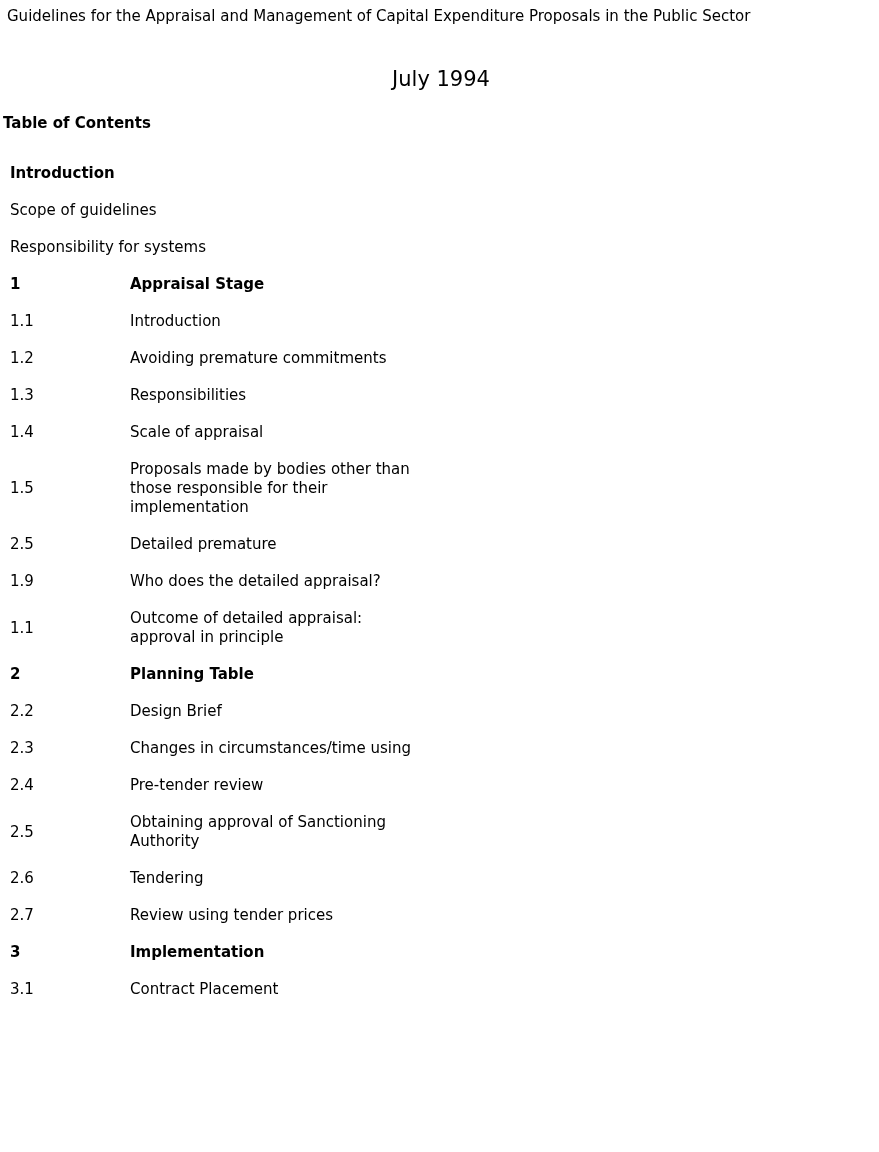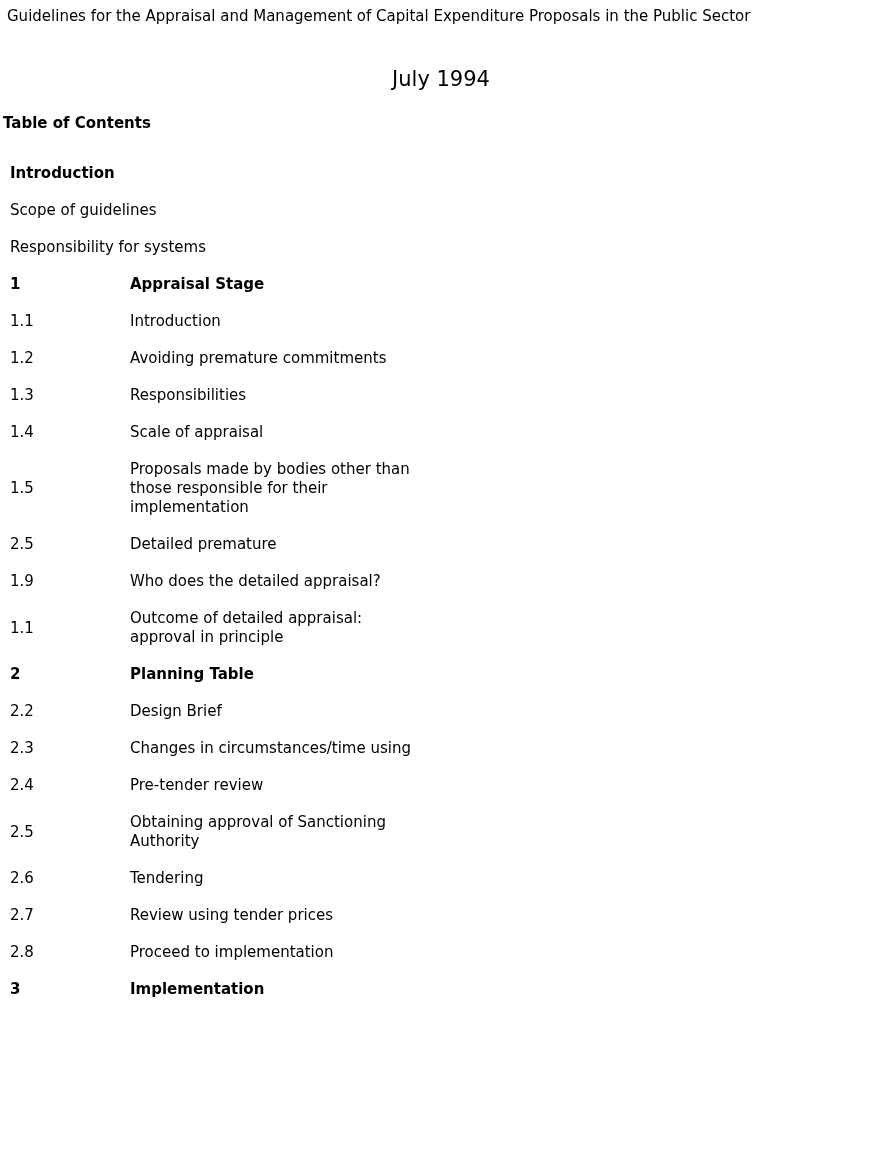--- a/index.html
+++ b/index.html
@@ -140,23 +140,23 @@
 Authority</td>
         </tr>
         <tr>
           <td class="num">2.6</td>
           <td class="title-cell">Tendering</td>
         </tr>
         <tr>
           <td class="num">2.7</td>
           <td class="title-cell">Review using tender prices</td>
         </tr>
-        <tr>
-          <td class="num">2.8</td>
-          <td class="title-cell">Proceed to implementation</td>
-        </tr>
         <tr class="bold">
           <td class="num">3</td>
           <td class="title-cell">Implementation</td>
+        </tr>
+        <tr>
+          <td class="num">3.1</td>
+          <td class="title-cell">Contract Placement</td>
         </tr>
       </tbody>
   </table>
 </div>
 
 </body></html>

